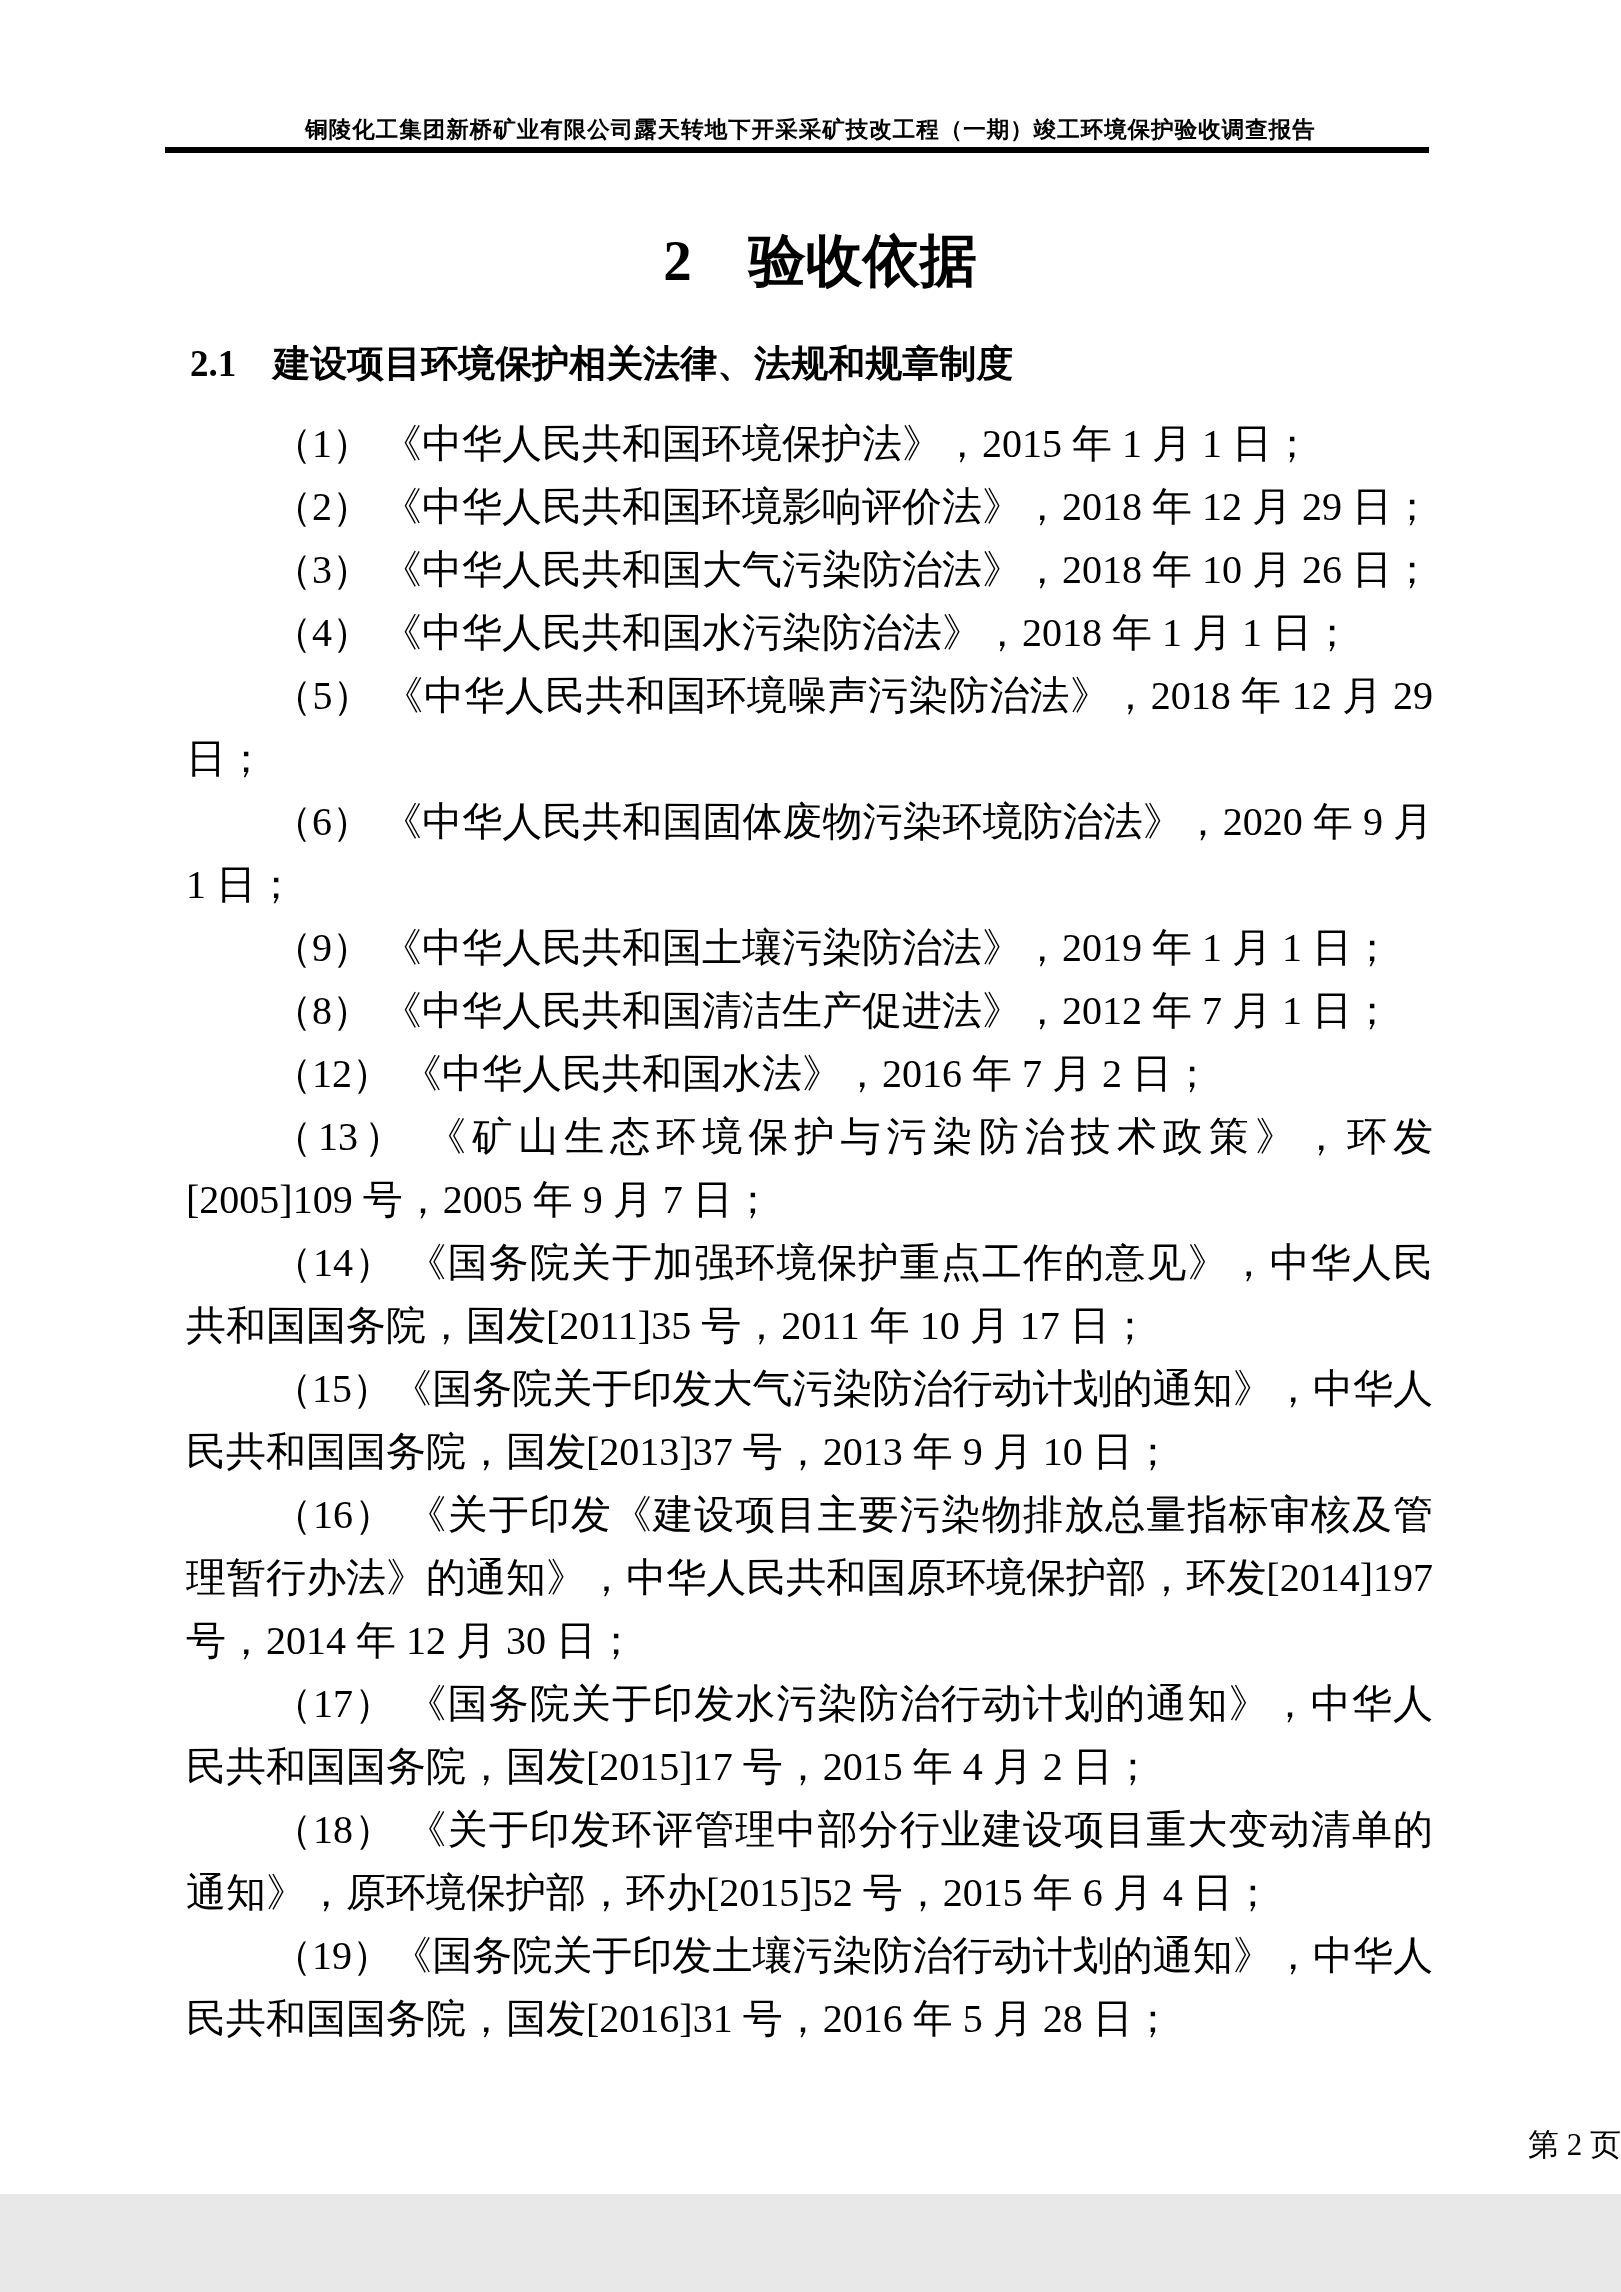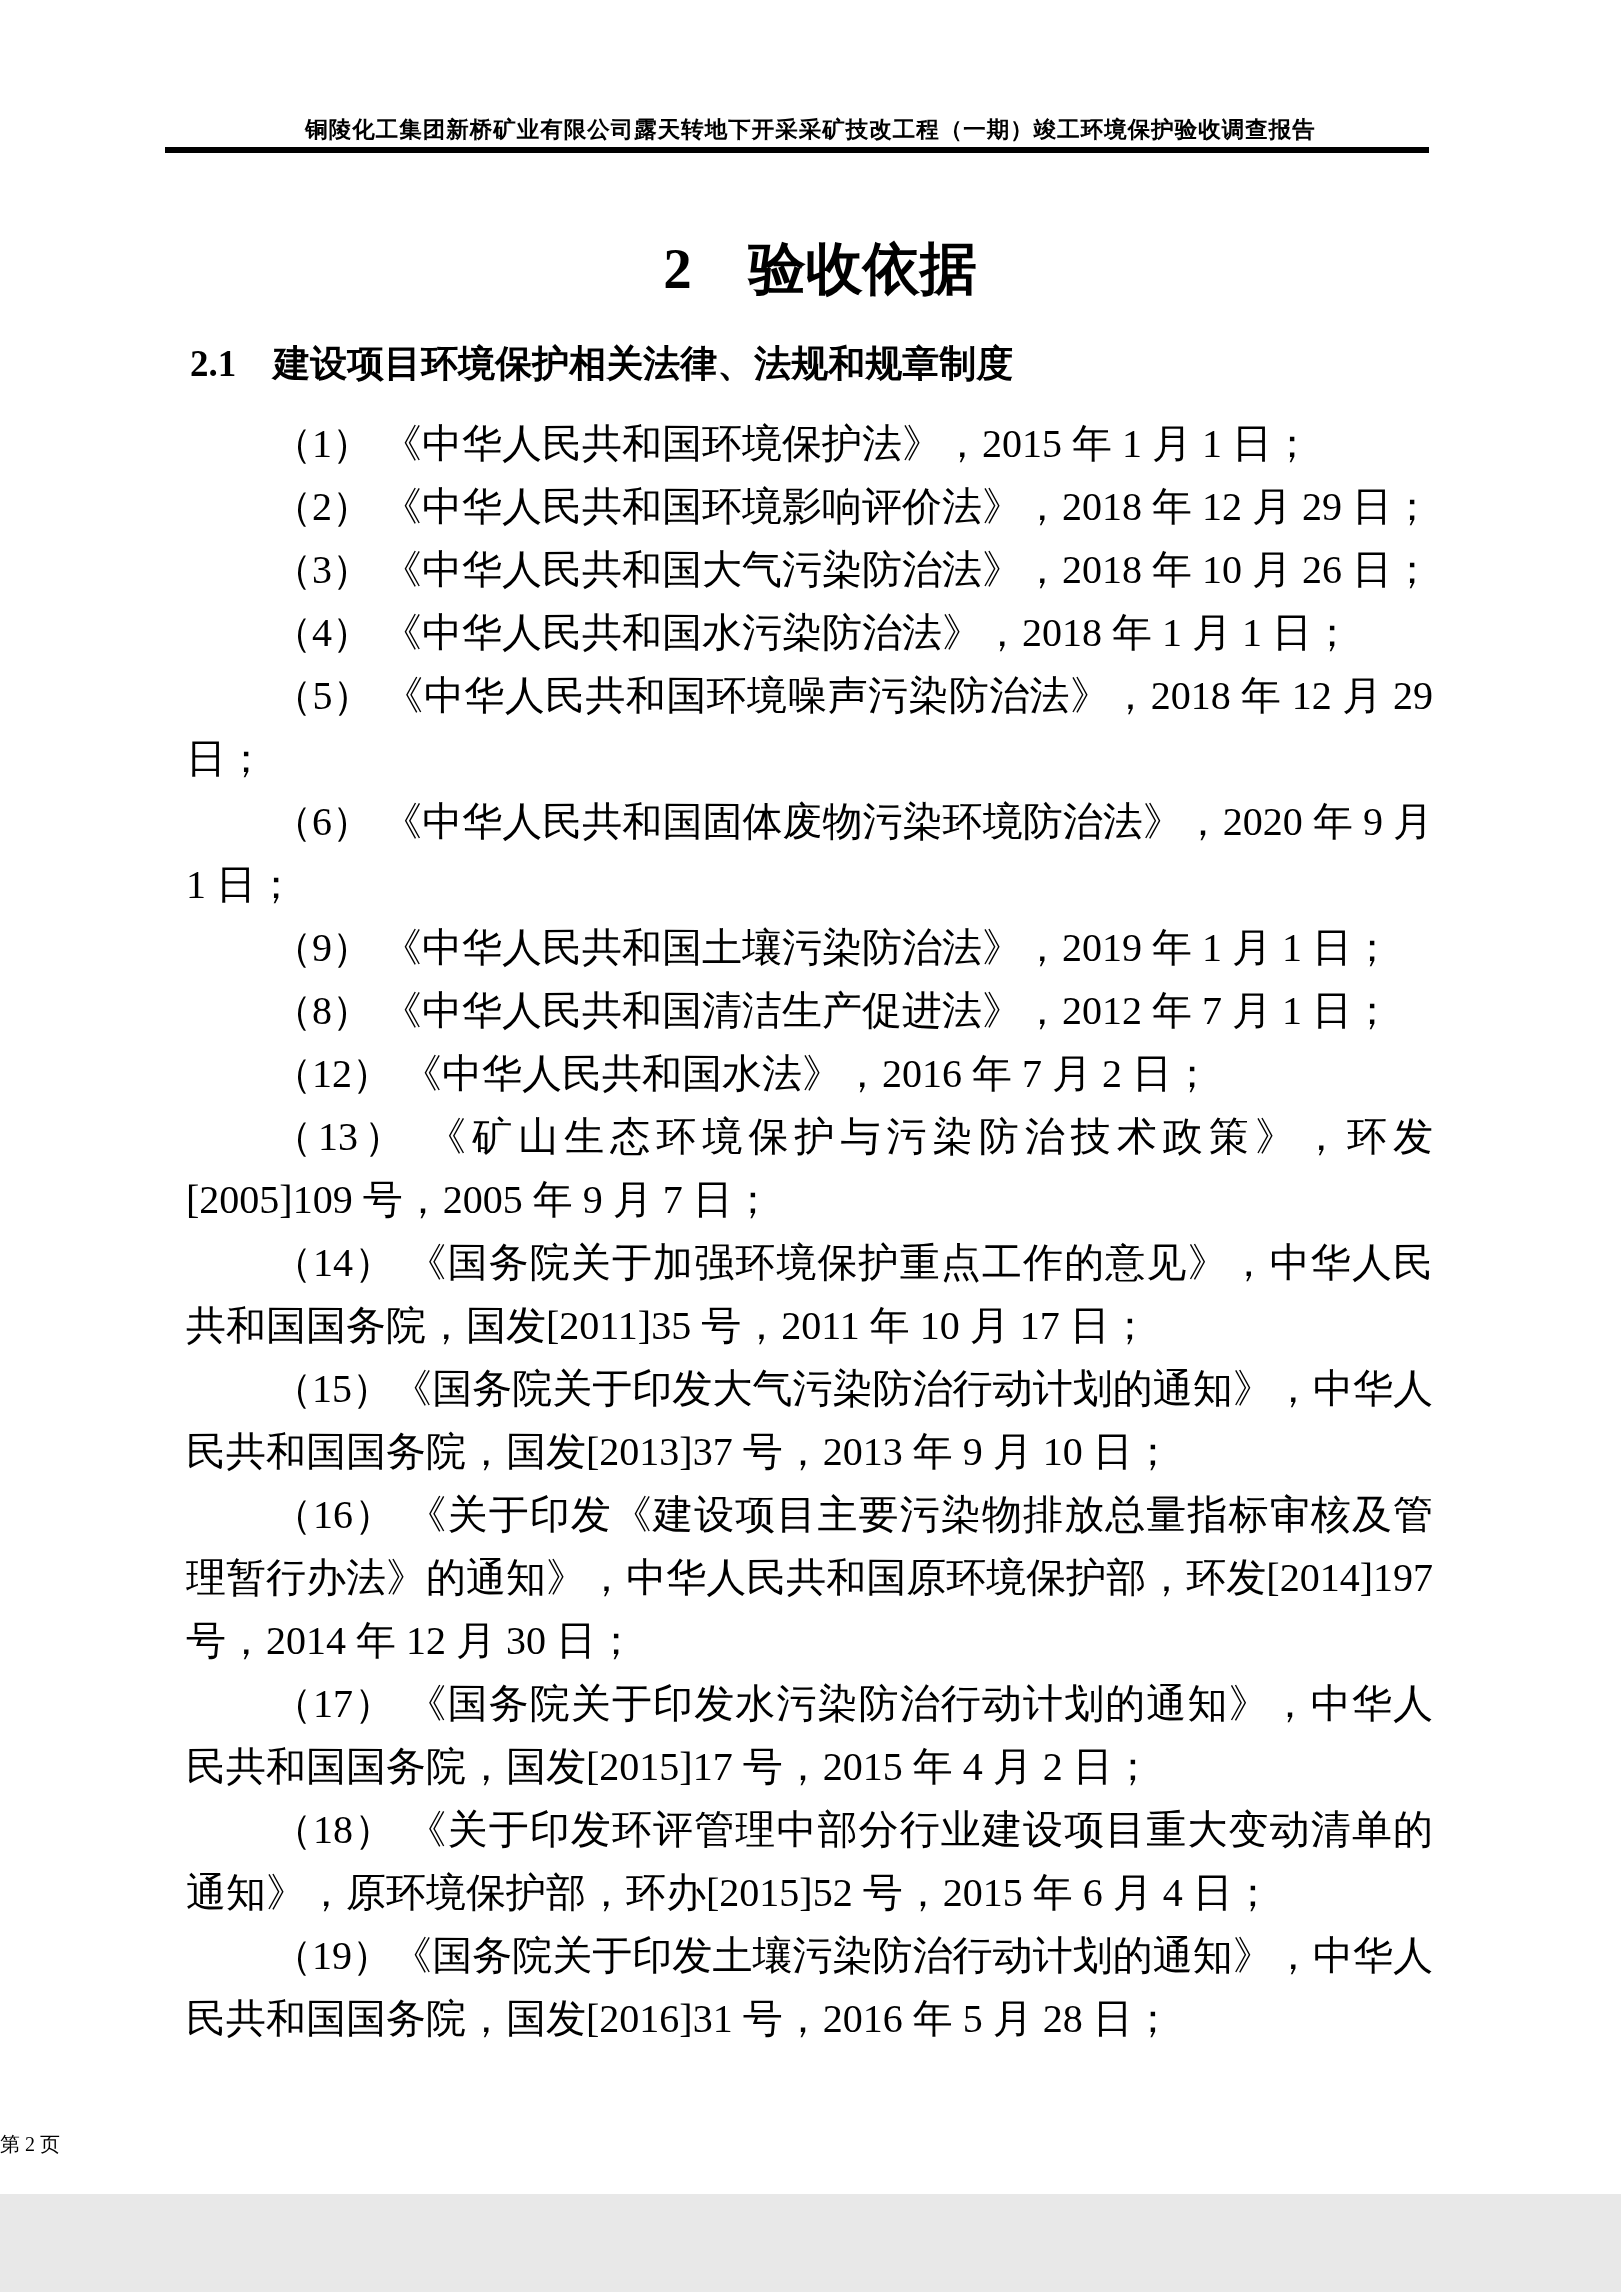--- a/index.html
+++ b/index.html
@@ -33,21 +33,21 @@
     left: 165px;
     width: 1264px;
     height: 5.9px;
     background: #000000;
   }
   .chapter-title {
     position: absolute;
     top: 218px;
     left: 0;
     right: 0;
-    margin: 15px;
+    margin: 7px;
     text-align: center;
     font-size: 57px;
     line-height: 71px;
     font-weight: bold;
     padding-left: 19px;
   }
   .section-heading {
     position: absolute;
     top: 335px;
     left: 186px;
@@ -70,22 +70,22 @@
     text-indent: 86px;
     text-align: justify;
     text-justify: inter-ideograph;
     text-align-last: left;
   }
   .footer {
     position: absolute;
     top: 2129px;
     left: 0;
     right: 0;
-    text-align: left;
-    font-size: 20px;
+    text-align: right;
+    font-size: 31px;
     line-height: 31px;
   }
 </style>
 </head>
 <body>
 
 <div class="page">
 
   <div class="header-text">铜陵化工集团新桥矿业有限公司露天转地下开采采矿技改工程（一期）竣工环境保护验收调查报告</div>
 

